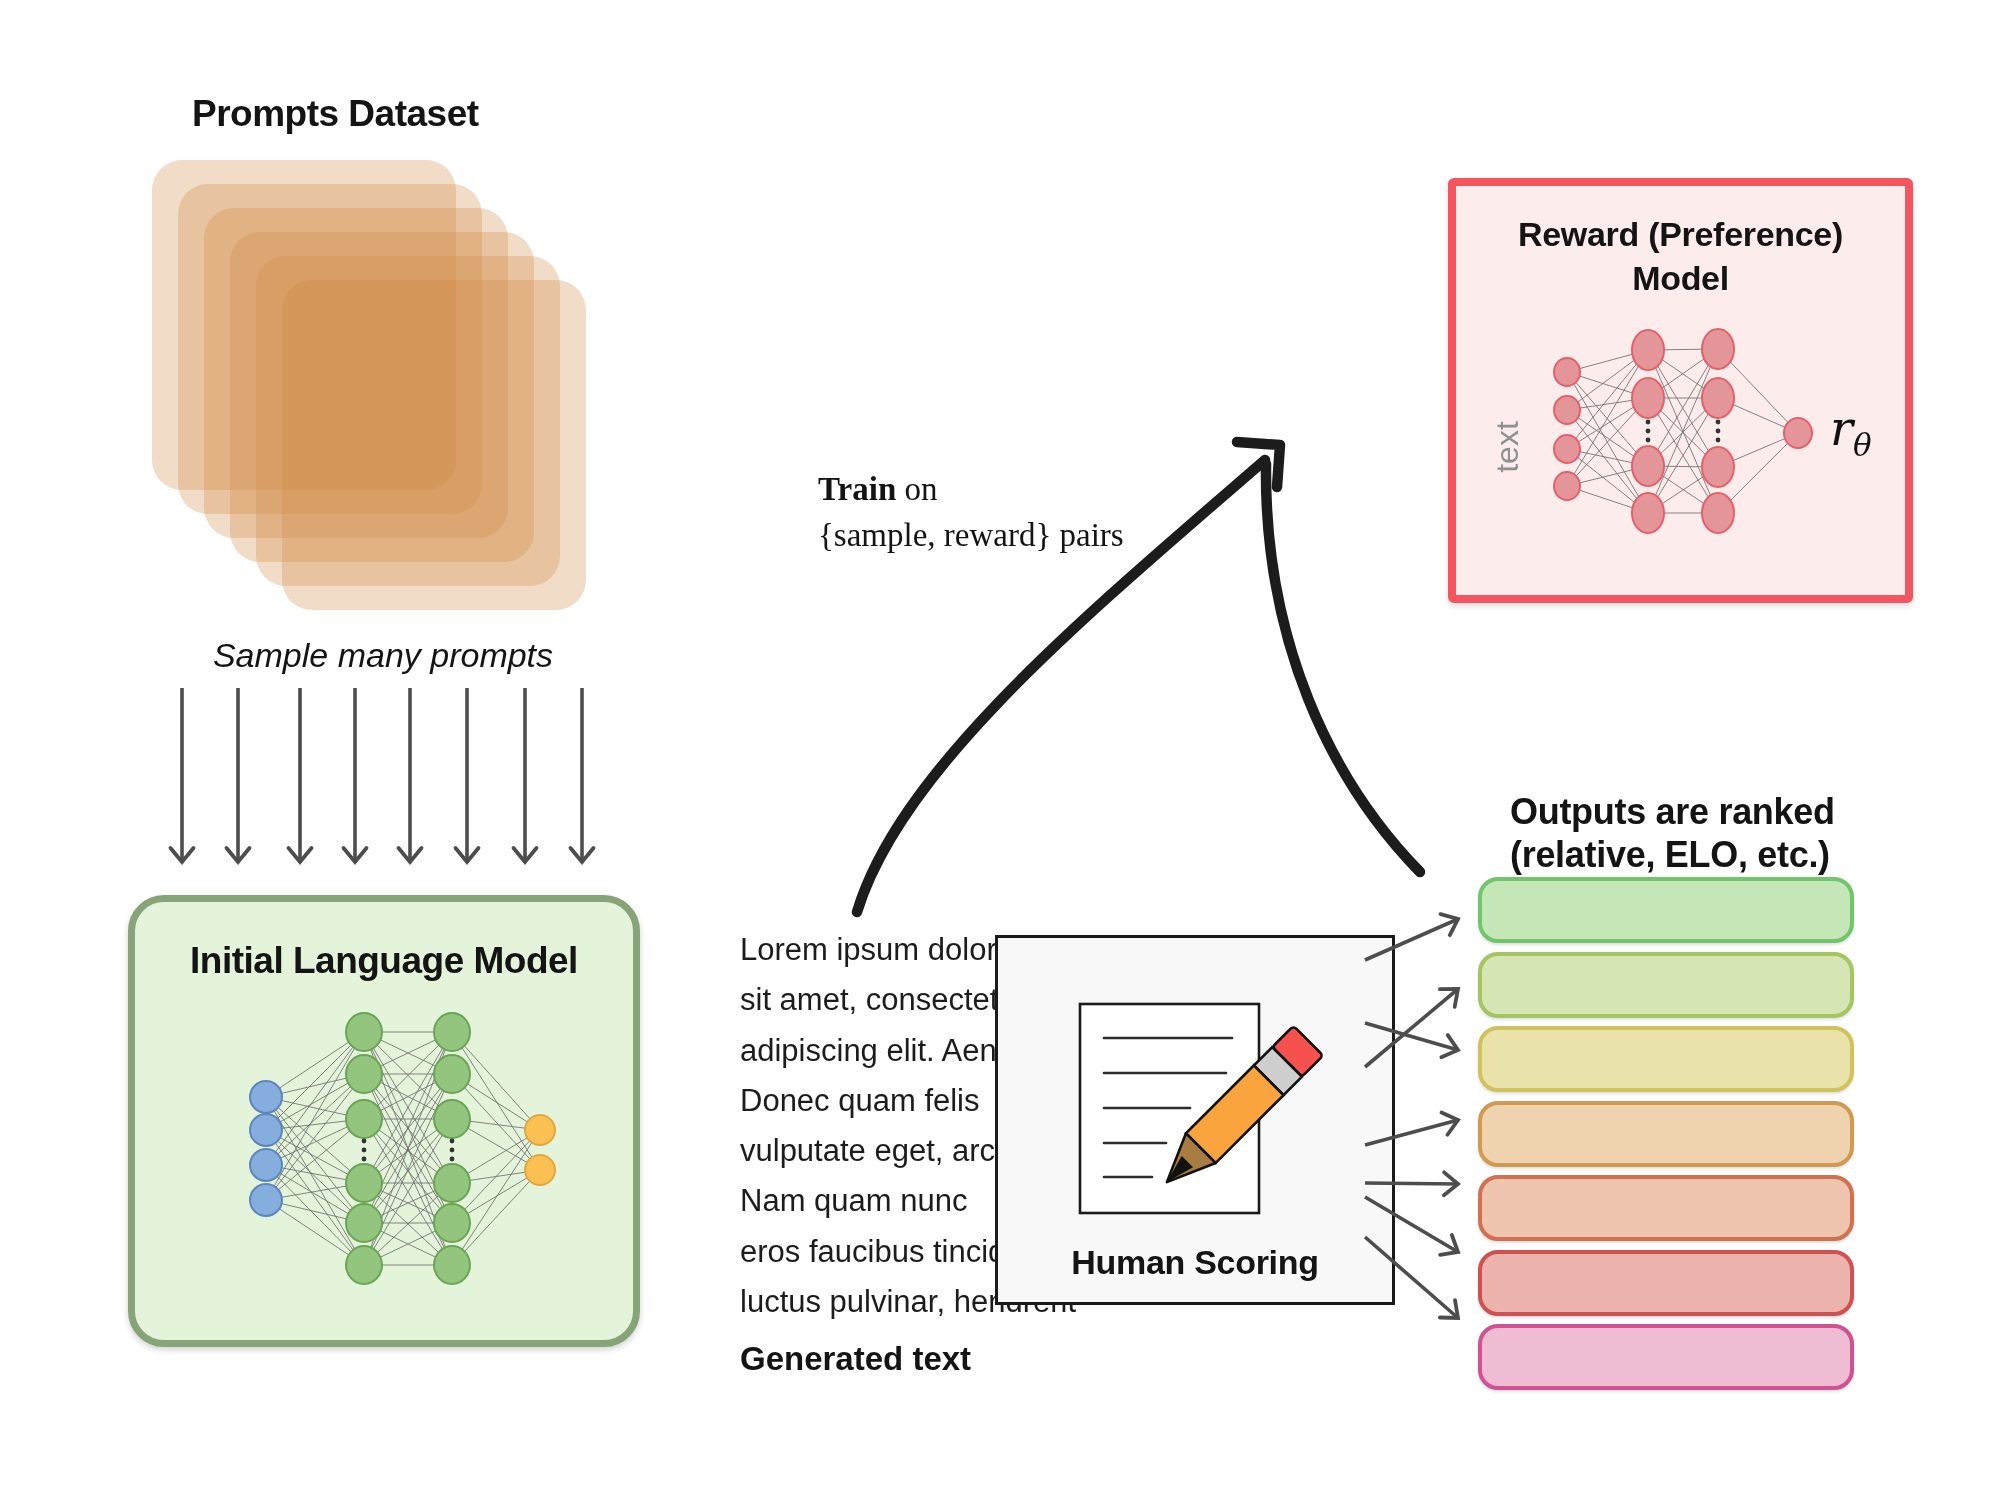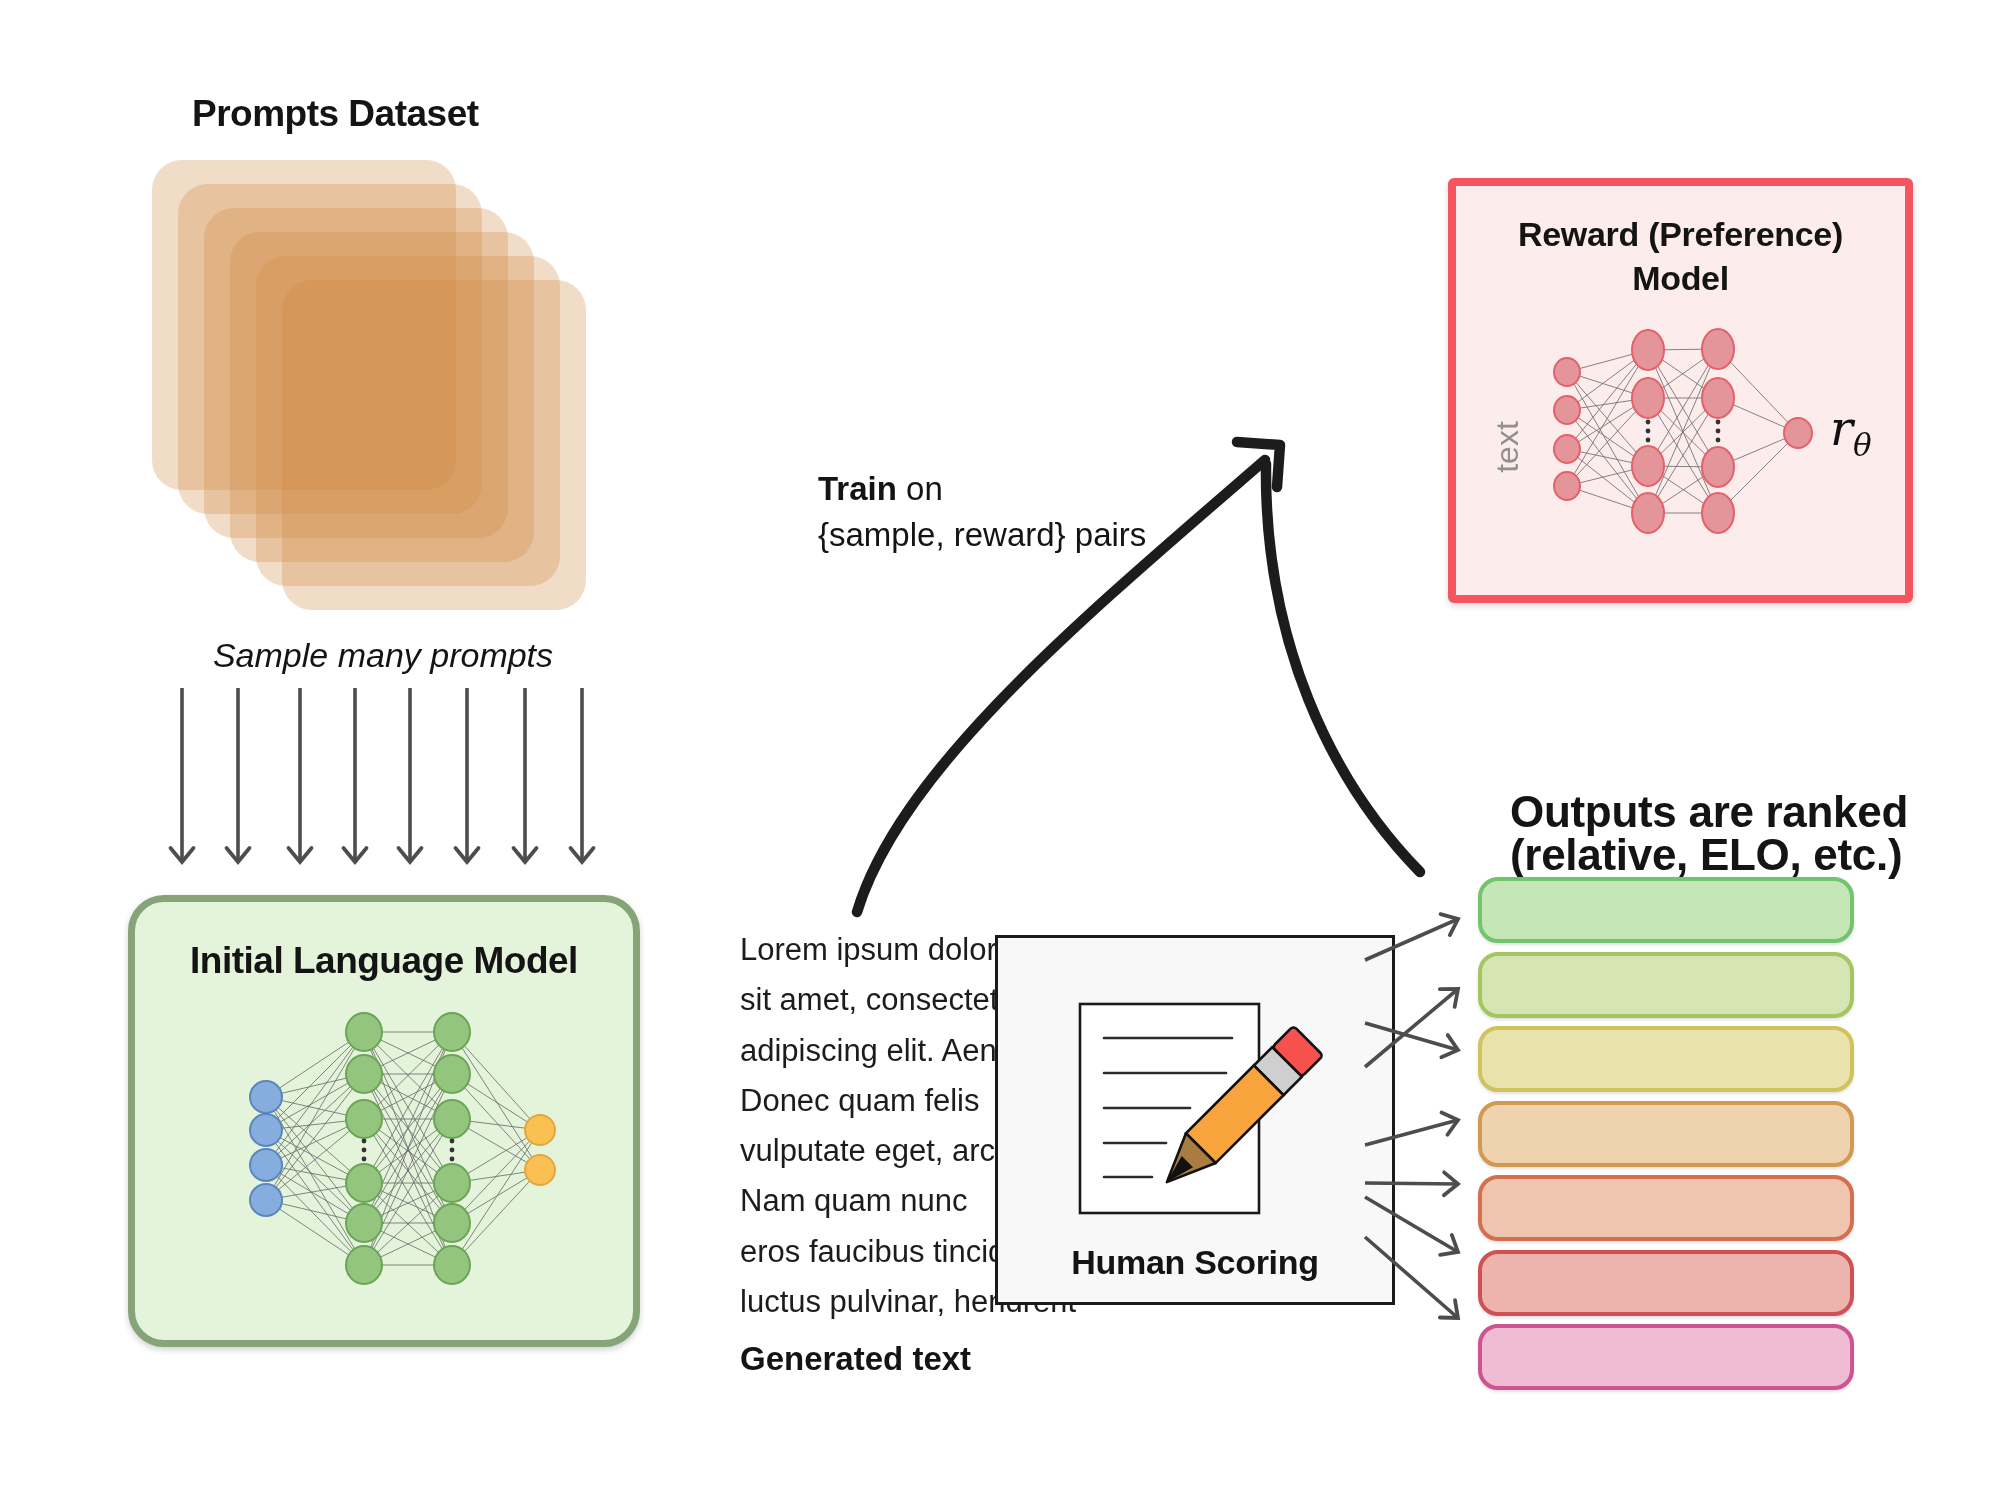--- a/index.html
+++ b/index.html
@@ -26,29 +26,29 @@
 
   .box-reward{left:1448px;top:178px;width:465px;height:425px;background:var(--reward_box_fill);
               border:8px solid var(--reward_box_border);border-radius:6px;box-sizing:border-box;
               z-index:2;box-shadow:0 3px 6px rgba(0,0,0,0.15);}
   .box-reward .title{margin-top:26px;text-align:center;font-weight:700;font-size:34px;line-height:44px;letter-spacing:-0.3px;}
 
   .gen-text{left:740px;top:925px;z-index:1;font-size:31px;color:#1c1c1c;}
   .gen-text p{margin:0;line-height:50.3px;white-space:nowrap;}
   .gen-caption{left:740px;top:1340px;font-weight:700;font-size:33px;}
 
-  .train-label{left:818px;top:466px;font-size:33px;line-height:46px;white-space:nowrap;}
+  .train-label{left:818px;top:466px;font-size:33px;line-height:46px;white-space:nowrap;font-family:Liberation Serif, serif;}
   .train-label .b{font-weight:700;}
 
   .box-human{left:995px;top:935px;width:400px;height:370px;background:var(--scoring_box_fill);
              border:3px solid var(--scoring_box_border);box-sizing:border-box;z-index:2;}
   .box-human .label{position:absolute;left:0;right:0;bottom:20px;text-align:center;
                     font-weight:700;font-size:34px;letter-spacing:-0.3px;}
 
-  .rank-title{left:1510px;top:790px;font-weight:700;font-size:44px;line-height:43px;letter-spacing:-0.3px;z-index:2;}
+  .rank-title{left:1510px;top:790px;font-weight:700;font-size:36px;line-height:43px;letter-spacing:-0.3px;z-index:2;}
   .bars{left:1478px;top:877px;width:376px;display:flex;flex-direction:column;gap:8.5px;z-index:2;}
   .bar{height:66px;border:4px solid;border-radius:20px;box-sizing:border-box;box-shadow:0 2px 3px rgba(0,0,0,0.12);}
 
   .side-label{left:1507px;top:447px;transform:translate(-50%,-50%) rotate(-90deg);
               font-size:32px;color:var(--side_label);z-index:3;}
   .r-theta{left:1830px;top:400px;z-index:3;font-family:"DejaVu Serif",serif;font-style:italic;
            font-size:48px;color:#111;}
   .r-theta sub{font-size:31px;line-height:0;}
 
   svg.overlay{position:absolute;left:0;top:0;z-index:3;pointer-events:none;}

